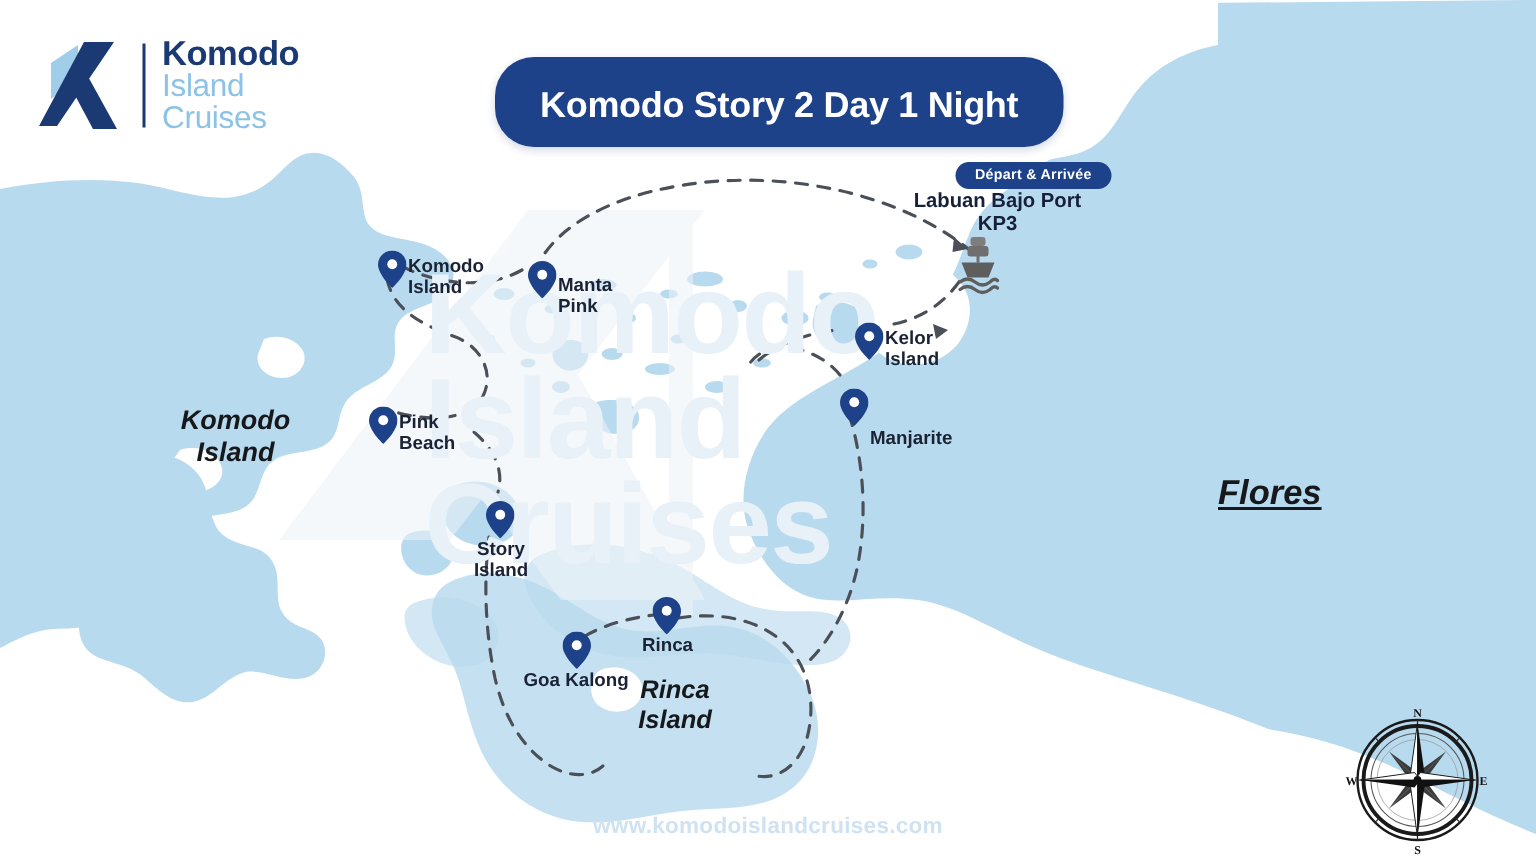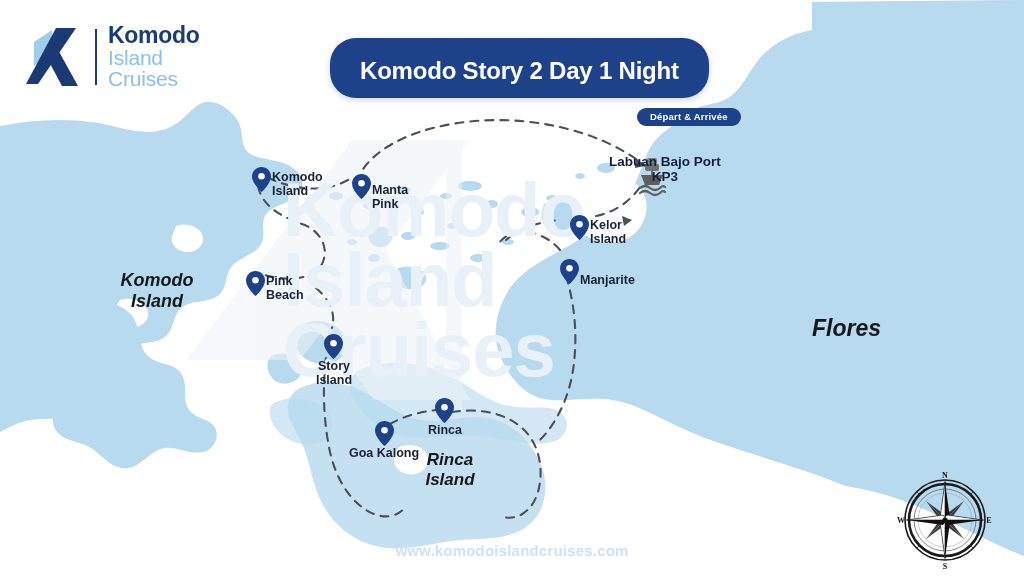--- a/index.html
+++ b/index.html
@@ -29,36 +29,36 @@
       background:#1d4289;color:#fff;border-radius:26px;
       padding:19px 30px 13px;font-size:24px;font-weight:700;letter-spacing:-0.2px;
       box-shadow:0 2px 6px rgba(20,50,110,.20);white-space:nowrap;}
 
   
   #depart-badge{position:absolute;left:604px;top:108px;
       background:#1d4289;color:#fff;border-radius:11px;
       padding:3px 13px 4px;font-size:9.5px;font-weight:700;letter-spacing:.2px;
       white-space:nowrap;margin-left:33px;}
   #port-label{position:absolute;left:609px;top:126px;width:112px;text-align:center;
-      color:#17203a;font-size:13.5px;font-weight:700;line-height:1.13;margin-top:28px;}
+      color:#17203a;font-size:13.5px;font-weight:700;line-height:1.13;}
 
   
   .marker{position:absolute;}
   .pin{position:absolute;left:0;top:0;width:19px;height:25px;}
   .mlabel{position:absolute;color:#1a2235;font-size:12.5px;font-weight:700;
           line-height:1.14;white-space:pre-line;}
   .mlabel.right{left:20px;top:3px;}
   .mlabel.below{left:-22px;top:25px;text-align:center;width:64px;}
 
   
   .region{position:absolute;color:#16181c;font-style:italic;font-weight:700;
           line-height:1.16;white-space:pre-line;}
   #region-komodo{left:112px;top:270px;font-size:18px;text-align:center;width:90px;}
   #region-rinca{left:410px;top:450px;font-size:17px;text-align:center;width:80px;}
-  #region-flores{left:812px;top:315px;font-size:23px;}
+  #region-flores{left:812px;top:315px;font-size:23px;text-decoration:underline;}
 
   
   #site-url{position:absolute;left:0;top:542px;width:1024px;text-align:center;
             color:#cfe2f2;font-size:15px;font-weight:700;letter-spacing:.2px;}
 
   
   #compass{position:absolute;left:895px;top:470px;width:100px;height:100px;}
 </style>
 </head>
 <body>
@@ -310,21 +310,21 @@
       <circle cx="9.5" cy="9.2" r="3.3" fill="#ffffff"></circle>
     </svg>
     <div class="mlabel below">Rinca</div>
   </div>
 
   <div class="marker" style="left:560px;top:259px">
     <svg class="pin" viewBox="0 0 19 25">
       <path fill="#1d4289" d="M9.5,0 C4.3,0 0,4.2 0,9.4 C0,16.4 9.5,25 9.5,25 C9.5,25 19,16.4 19,9.4 C19,4.2 14.7,0 9.5,0 Z"></path>
       <circle cx="9.5" cy="9.2" r="3.3" fill="#ffffff"></circle>
     </svg>
-    <div class="mlabel right" style="top:14px">Manjarite</div>
+    <div class="mlabel right" style="top:26px">Manjarite</div>
   </div>
 
   <div class="marker" style="left:570px;top:215px">
     <svg class="pin" viewBox="0 0 19 25">
       <path fill="#1d4289" d="M9.5,0 C4.3,0 0,4.2 0,9.4 C0,16.4 9.5,25 9.5,25 C9.5,25 19,16.4 19,9.4 C19,4.2 14.7,0 9.5,0 Z"></path>
       <circle cx="9.5" cy="9.2" r="3.3" fill="#ffffff"></circle>
     </svg>
     <div class="mlabel right">Kelor
 Island</div>
   </div>

